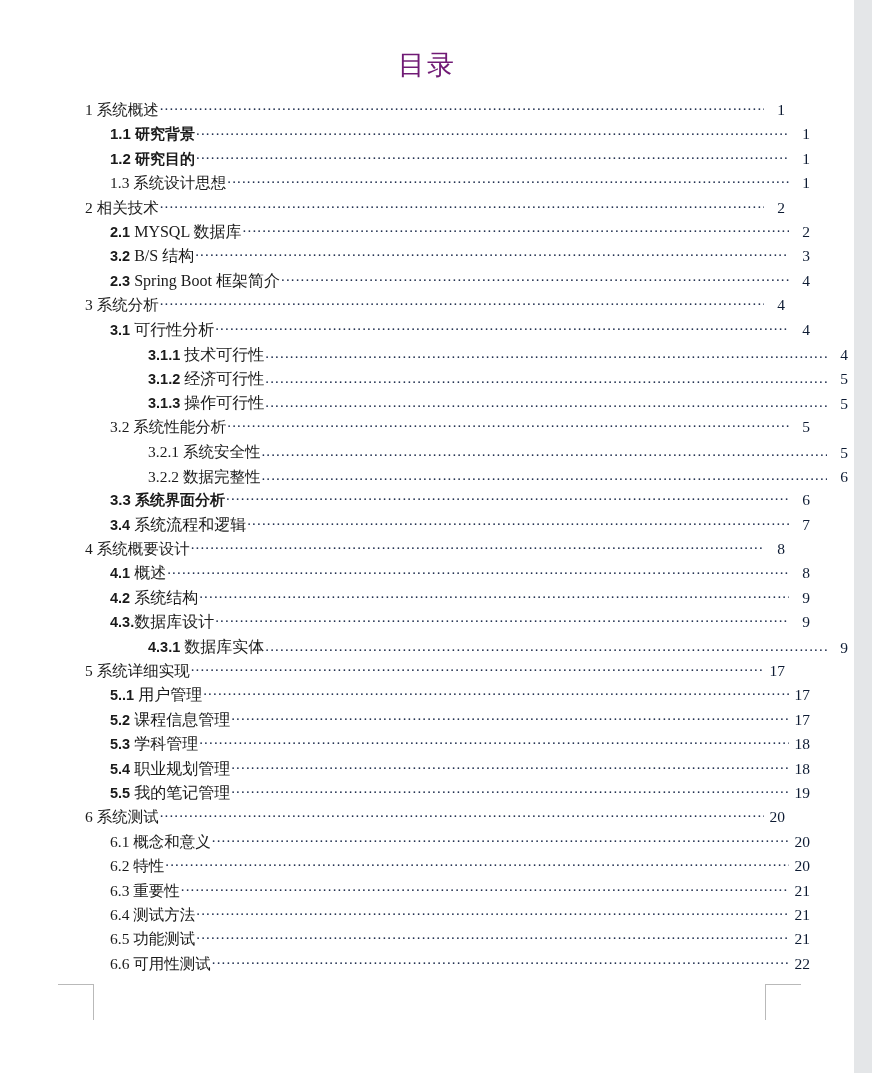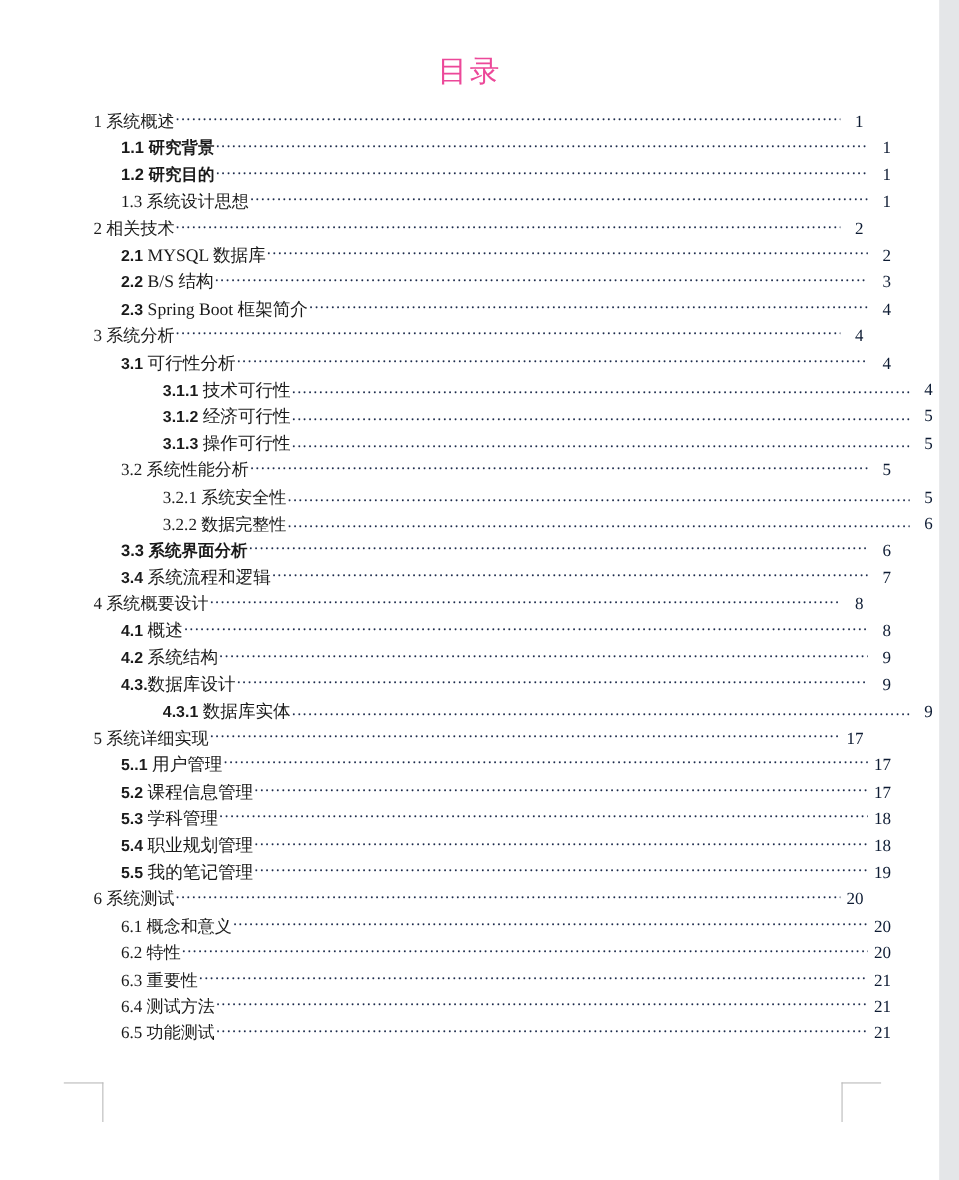--- a/index.html
+++ b/index.html
@@ -36,21 +36,21 @@
   
   .doc-title {
     position: absolute;
     left: 0;
     top: 50px;
     width: 854px;
     text-align: center;
     font-family: "Liberation Serif", "DejaVu Serif", serif;
     font-size: 27px;
     line-height: 30px;
-    color: #ec4899;
+    color: #701a75;
     letter-spacing: 2px;
   }
 
   
   .toc {
     position: absolute;
     left: 85px;
     top: 99px;
     width: 700px;
   }
@@ -180,21 +180,21 @@
         <span class="toc-label f-serif">2 相关技术</span>
         <span class="toc-dots"></span>
         <span class="toc-page">2</span>
       </div>
       <div class="toc-entry lvl-2">
         <span class="toc-label"><span class="f-mixed-num">2.1 </span><span class="f-mixed-text">MYSQL 数据库</span></span>
         <span class="toc-dots"></span>
         <span class="toc-page">2</span>
       </div>
       <div class="toc-entry lvl-2">
-        <span class="toc-label"><span class="f-mixed-num">2.2 </span><span class="f-mixed-text">B/S 结构</span></span>
+        <span class="toc-label"><span class="f-mixed-num">3.2 </span><span class="f-mixed-text">B/S 结构</span></span>
         <span class="toc-dots"></span>
         <span class="toc-page">3</span>
       </div>
       <div class="toc-entry lvl-2">
         <span class="toc-label"><span class="f-mixed-num">2.3 </span><span class="f-mixed-text">Spring Boot 框架简介</span></span>
         <span class="toc-dots"></span>
         <span class="toc-page">4</span>
       </div>
       <div class="toc-entry lvl-1">
         <span class="toc-label f-serif">3 系统分析</span>
@@ -323,20 +323,25 @@
       </div>
       <div class="toc-entry lvl-2">
         <span class="toc-label f-serif">6.4 测试方法</span>
         <span class="toc-dots"></span>
         <span class="toc-page">21</span>
       </div>
       <div class="toc-entry lvl-2">
         <span class="toc-label f-serif">6.5  功能测试</span>
         <span class="toc-dots"></span>
         <span class="toc-page">21</span>
+      </div>
+      <div class="toc-entry lvl-2">
+        <span class="toc-label f-serif">6.6 可用性测试</span>
+        <span class="toc-dots"></span>
+        <span class="toc-page">22</span>
       </div>
     </div>
 
   <div class="crop crop-bl">
     <i class="crop-h"></i>
       <i class="crop-v"></i>
   </div>
   <div class="crop crop-br">
     <i class="crop-h"></i>
       <i class="crop-v"></i>

